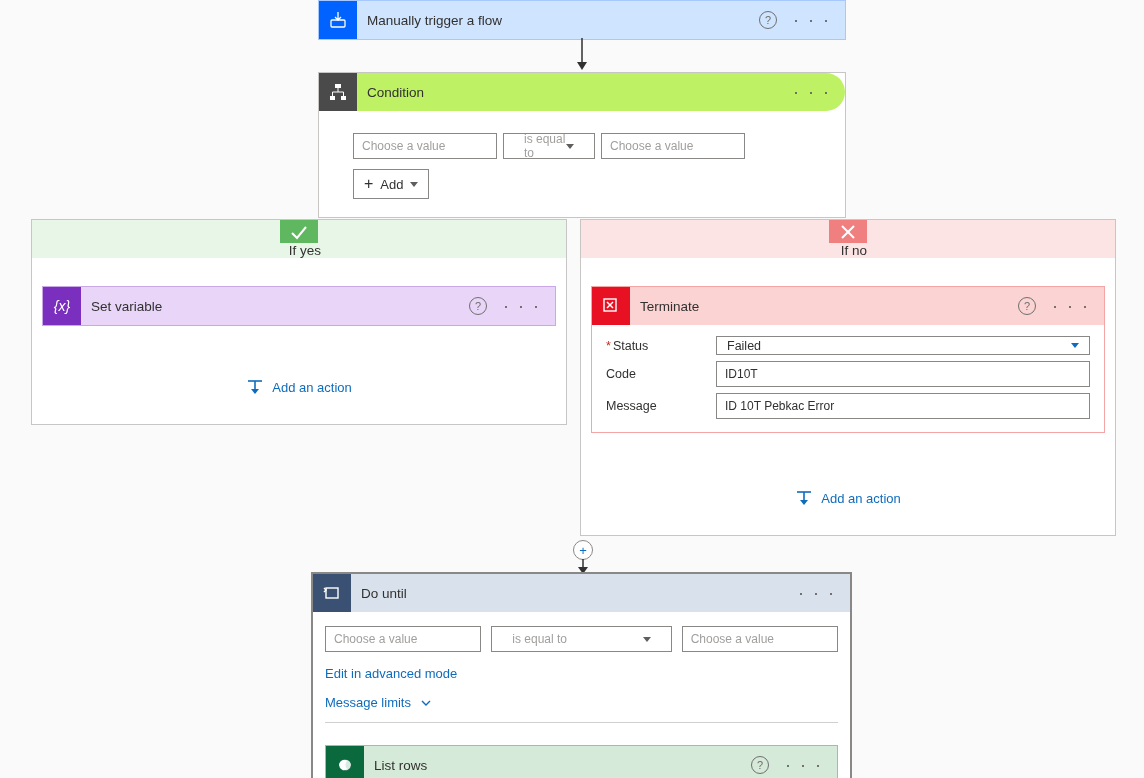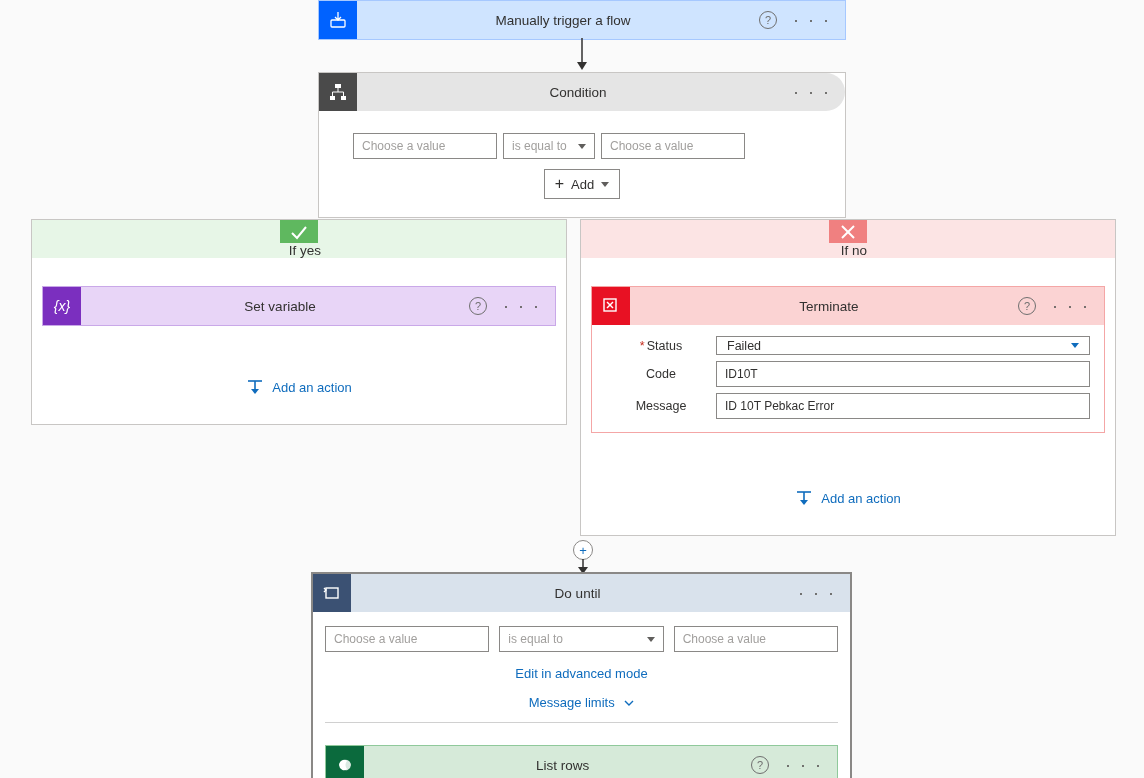--- a/index.html
+++ b/index.html
@@ -1,26 +1,26 @@
 <!DOCTYPE html>
 <html><head>
 <meta charset="utf-8">
 <style>
   * { box-sizing: border-box; margin: 0; padding: 0; }
   body { font-family: "Segoe UI", Arial, sans-serif; background: #fafafa; width: 1144px; height: 778px; position: relative; overflow: hidden; font-size: 13px; color: #323130;}
   .canvas { position: relative; width: 1144px; height: 778px;}
-  .card { position: absolute; background: #fff; border: 1px solid #c8c6c4; text-align: center; }
+  .card { position: absolute; background: #fff; border: 1px solid #c8c6c4; }
   .card-header { display: flex; align-items: center; height: 38px; padding: 0 10px 0 0; }
   .card-header .icon-box { width: 38px; height: 38px; display:flex; align-items:center; justify-content:center; flex-shrink:0; }
   .card-header .title { padding-left: 10px; flex: 1; font-size: 13.5px; }
   .card-header .help { width: 18px; height: 18px; border-radius: 50%; border: 1px solid #6f6f6f; color: #6f6f6f; font-size: 11px; display:flex;align-items:center;justify-content:center; margin-right: 12px;}
   .card-header .more { font-size: 18px; letter-spacing: 2px; color: #605e5c; padding: 0 4px; line-height: 0.5;}
   .input-box { border: 1px solid #8a8886; height: 26px; padding: 0 8px; font-size: 12px; color: #a19f9d; display:flex; align-items:center; background:#fff;}
   .input-box.value { color: #323130;}
-  .dropdown { border: 1px solid #8a8886; height: 26px; padding: 0 8px; font-size: 12px; color: #a19f9d; display:flex; align-items:center; justify-content:space-between; background:#fff;}
+  .dropdown { border: 1px solid #8a8886; height: 26px; padding: 0 20px; font-size: 12px; color: #a19f9d; display:flex; align-items:center; justify-content:space-between; background:#fff;}
   .chev-down { width:0;height:0;border-left:4px solid transparent;border-right:4px solid transparent;border-top:5px solid #605e5c;}
   .add-btn { border:1px solid #8a8886; height:30px; padding:0 10px; display:inline-flex; align-items:center; gap:7px; font-size:13px; background:#fff;}
   .plus { font-size:16px; font-weight:300; color:#323130;}
   .add-action { display:flex; align-items:center; justify-content:center; gap:8px; color:#0f6cbd; font-size:13px;}
   .branch-header { display:flex; align-items:center; height:38px;flex-direction:column;}
   .branch-header .icon-box{width:38px;height:38px;display:flex;align-items:center;justify-content:center;}
   .branch-header .title{padding-left:12px; font-size:13.5px;}
   .form-row{display:flex;align-items:center;padding:3px 14px;}
   .form-row .label{width:110px;font-size:12.5px;color:#323130;}
   .form-row .star{color:#c42b1c;margin-right:2px;}
@@ -51,21 +51,21 @@
       <div class="more">· · ·</div>
     </div>
   </div>
 
   <svg class="arrow" style="left:576px;top:38px;width:12px;height:34px;" viewBox="0 0 12 34">
     <line x1="6" y1="0" x2="6" y2="26" stroke="#323130" stroke-width="1.5"></line>
     <polygon points="1,24 11,24 6,32" fill="#323130"></polygon>
   </svg>
 
   <div class="card" style="left:318px; top:72px; width:528px;">
-    <div class="card-header" style="background:#e5e5e5;border-radius:19px;">
+    <div class="card-header" style="background:#bef264;border-radius:19px;">
       <div class="icon-box" style="background:#4a4a4a;">
         <svg width="20" height="20" viewBox="0 0 20 20">
             <g fill="#fff">
               <rect x="7" y="2" width="6" height="4"></rect>
               <rect x="2" y="14" width="5" height="4"></rect>
               <rect x="13" y="14" width="5" height="4"></rect>
             </g>
             <g stroke="#fff" stroke-width="1" fill="none">
               <path d="M10 6 v4 M10 10 h-5.5 v4 M10 10 h5.5 v4"></path>
             </g>

